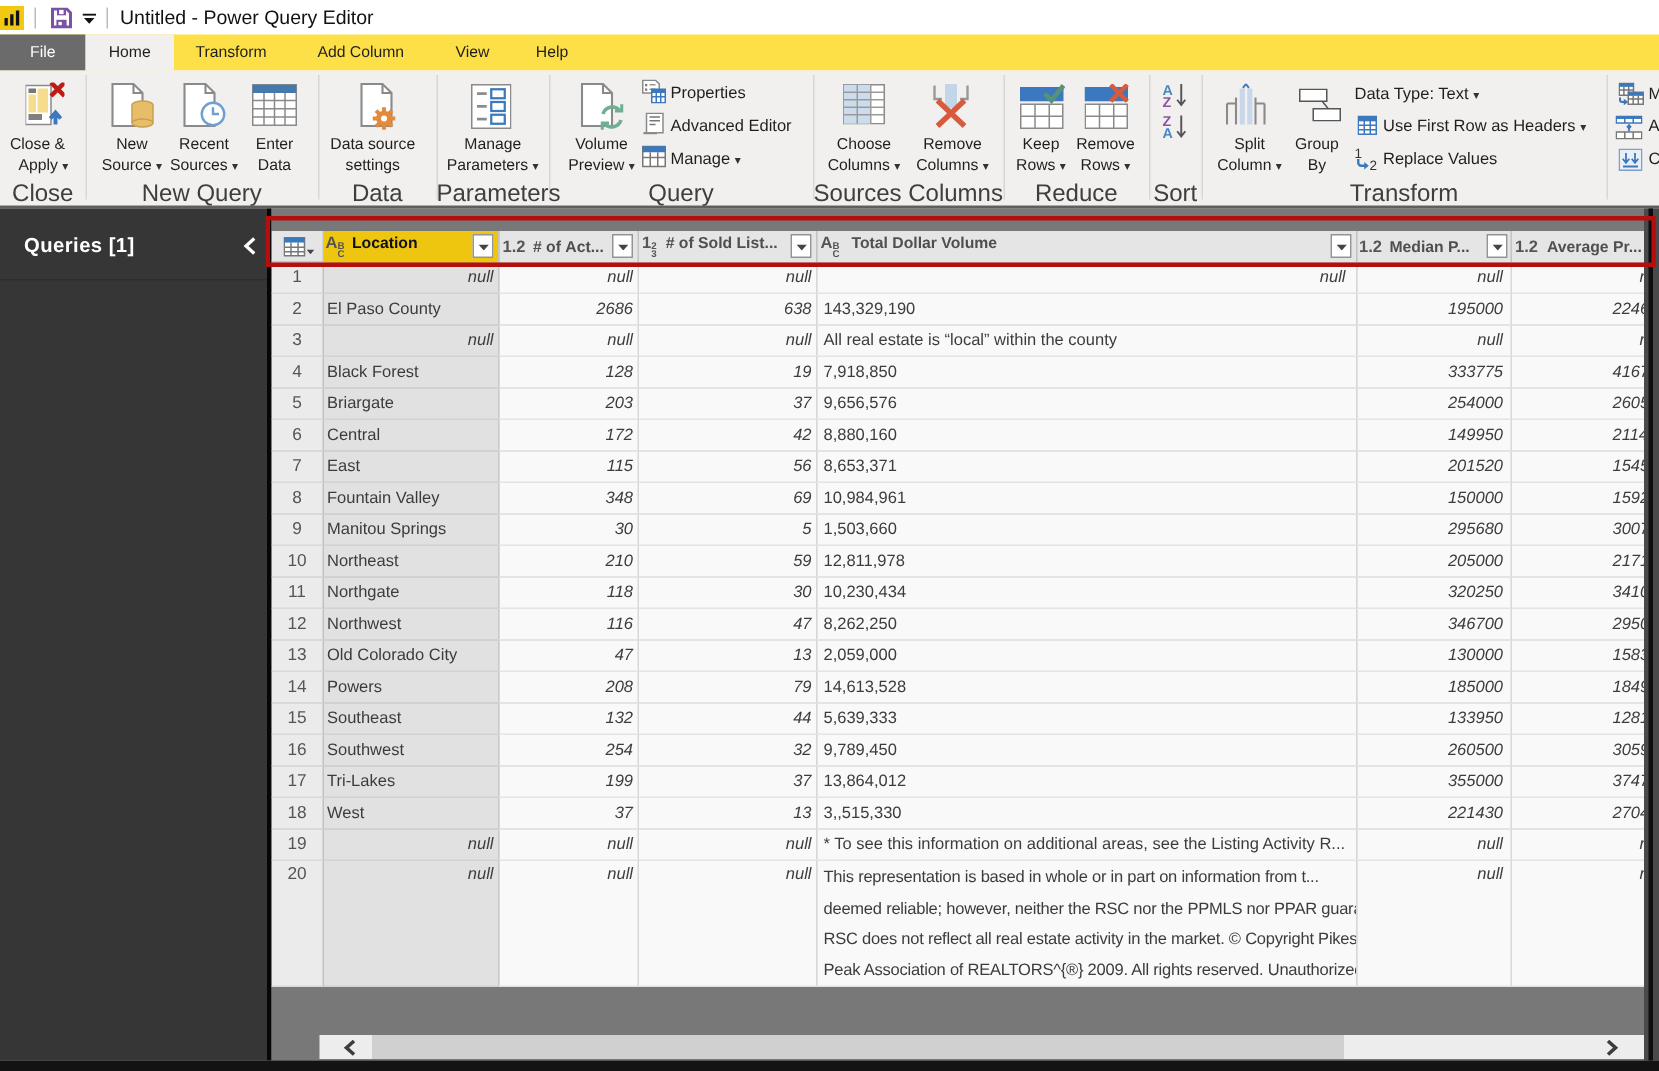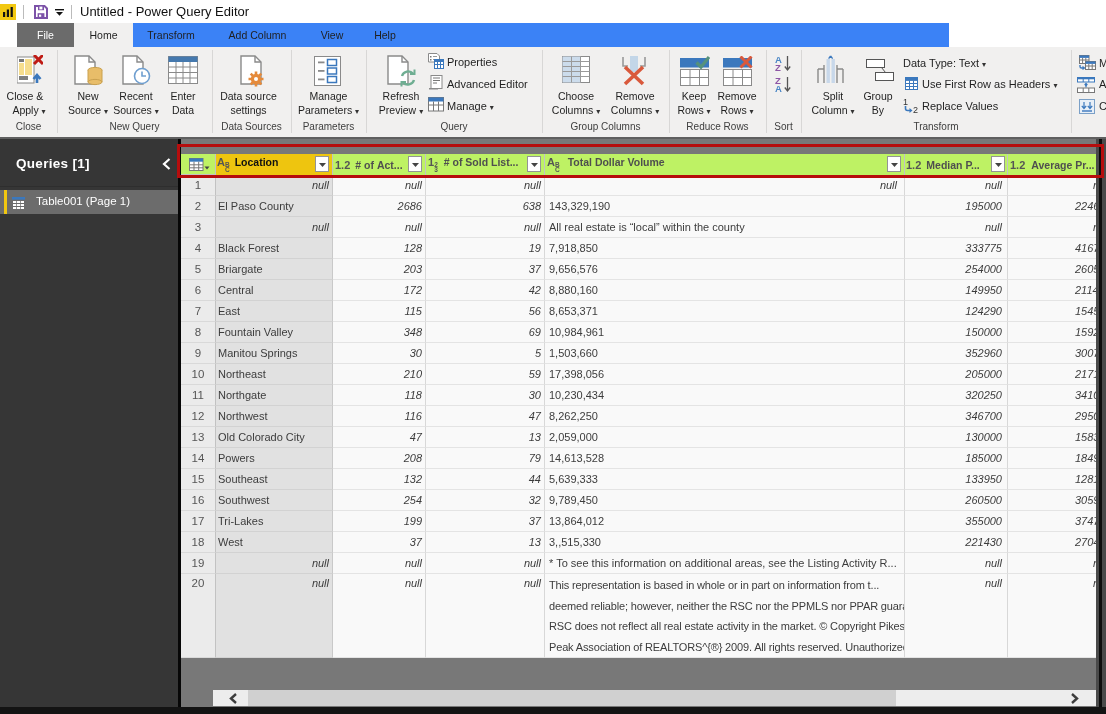--- a/index.html
+++ b/index.html
@@ -6,50 +6,50 @@
 html,body { width:1106px; height:714px; overflow:hidden; }
 #root { position:relative; width:1106px; height:714px; font-family:"Liberation Sans", sans-serif; background:#fff; }
 .abs { position:absolute; }
 
 
 #titlebar { left:0; top:0; width:1106px; height:23px; background:#fff; }
 #titletext { left:80px; top:4px; font-size:13px; color:#111; }
 .tsep { top:5px; width:1px; height:14px; background:#bbb; }
 
 
-#menubar { left:17px; top:23px; width:932px; height:24px; background:#3b82f6; }
+#menubar { left:0; top:23px; width:1106px; height:24px; background:#fde047; }
 #filebtn { left:0; top:0; width:57px; height:24px; background:#6b6b6b; color:#fff; font-size:10.5px; text-align:center; line-height:24px; }
 #hometab { left:57px; top:0; width:59px; height:24px; background:#f1f0ef; }
 .mtab { top:0; height:24px; line-height:24px; font-size:10.5px; color:#1f1f1f; text-align:center; }
 
 
 #ribbon { left:0; top:47px; width:1106px; height:90px; background:#f1f0ef; }
 #ribborder { left:0; top:136.5px; width:1106px; height:2.5px; background:#5f5f5f; }
 .rsep { top:3px; width:1px; height:83px; background:#d8d7d6; }
-.glabel { font-size:10px; color:#3e3e3e; text-align:center; top:74px; }
+.glabel { font-size:16px; color:#3e3e3e; text-align:center; top:74px; }
 .btxt { font-size:10.5px; color:#1f1f1f; text-align:center; white-space:nowrap; }
 .srow { font-size:11px; color:#1f1f1f; white-space:nowrap; }
 .dar { font-size:8px; color:#333; }
 
 
 #main { left:0; top:139px; width:1106px; height:568px; background:#787878; }
 #qpanel { left:0; top:0; width:178px; height:568px; background:#363636; }
 #vdivider { left:178px; top:0; width:3px; height:568px; background:#070707; }
 #qtitle { left:16px; top:17px; font-size:13.5px; font-weight:bold; color:#fff; letter-spacing:0.3px; }
 #qsel { left:0; top:51px; width:178px; height:24px; background:#6c6c6c; }
 #qselbar { left:4px; top:0; width:2.5px; height:24px; background:#f2c811; }
 #qseltext { left:36px; top:5px; font-size:11.5px; color:#fff; }
 
 #tablewrap { left:181px; top:0; width:915px; height:568px; background:#787878; overflow:hidden; }
 #rightstrip { left:1096px; top:0; width:10px; height:568px; background:#4a4a4a; }
 #rsline { left:2.5px; top:0; width:3px; height:568px; background:#0d0d0d; }
 
 table { border-collapse:separate; border-spacing:0; table-layout:fixed; width:1226px; position:absolute; left:0; top:15px; }
 col.c0{width:35px;} col.c1{width:117px;} col.c2{width:93px;} col.c3{width:119px;} col.c4{width:360px;} col.c5{width:103px;} col.c6{width:399px;}
-th { height:21px; background:#bef264; border-right:1px solid #c3c3c3; font-weight:bold; font-size:10.5px; color:#4f4f4f; text-align:left; position:relative; overflow:visible; white-space:nowrap; }
+th { height:21px; background:#e5e5e5; border-right:1px solid #c3c3c3; font-weight:bold; font-size:10.5px; color:#4f4f4f; text-align:left; position:relative; overflow:visible; white-space:nowrap; }
 th.loc { background:#eec50f; color:#000; }
 td { height:21px; background:#f9f9f9; border-right:1px solid #d8d8d8; border-bottom:1px solid #e4e4e4; font-size:11px; color:#3c3c3c; white-space:nowrap; overflow:hidden; }
 td.rn { background:#ebebeb; border-right:1px solid #c2c2c2; border-bottom:1px solid #d9d9d9; color:#555; text-align:center; font-size:11.5px; }
 td.loc { background:#e1e1e1; border-bottom:1px solid #d2d2d2; border-right:1px solid #c9c9c9; padding-left:2px; }
 td.num { text-align:right; padding-right:3px; font-style:italic; }
 td.txt { text-align:left; padding-left:4px; }
 td.nul { text-align:right; padding-right:3px; font-style:italic; }
 td.med { text-align:right; padding-right:5px; font-style:italic; }
 td.avg { text-align:left; padding-left:67px; font-style:italic; overflow:visible; }
 td.avgn { text-align:left; padding-left:85px; font-style:italic; overflow:visible; }
@@ -116,21 +116,21 @@
     <div class="abs rsep" style="left:669px"></div>
     <div class="abs rsep" style="left:766px"></div>
     <div class="abs rsep" style="left:801px"></div>
     <div class="abs rsep" style="left:1071px"></div>
 
     <div class="abs glabel" style="left:0;width:57px">Close</div>
     <div class="abs glabel" style="left:57px;width:155px">New Query</div>
     <div class="abs glabel" style="left:212px;width:79px">Data Sources</div>
     <div class="abs glabel" style="left:291px;width:75px">Parameters</div>
     <div class="abs glabel" style="left:366px;width:176px">Query</div>
-    <div class="abs glabel" style="left:542px;width:127px">Group Columns</div>
+    <div class="abs glabel" style="left:542px;width:127px">Sources Columns</div>
     <div class="abs glabel" style="left:669px;width:97px">Reduce Rows</div>
     <div class="abs glabel" style="left:766px;width:35px">Sort</div>
     <div class="abs glabel" style="left:801px;width:270px">Transform</div>
 
     <svg class="icon" style="left:17px;top:8px" width="26" height="32" viewBox="0 0 26 32">
       <rect x="0" y="2" width="17" height="26" fill="#fff" stroke="#8a8a8a"></rect>
       <rect x="2" y="4" width="5" height="3" fill="#777"></rect>
       <rect x="8" y="4" width="7" height="16" fill="#f6dd8d"></rect>
       <rect x="2" y="8" width="5" height="12" fill="#f6dd8d"></rect>
       <rect x="2" y="21" width="9" height="4" fill="#808080"></rect>
@@ -193,21 +193,21 @@
     <div class="abs btxt" style="left:291px;top:57px;width:75px">Parameters <span class="dar">▾</span></div>
 
     <svg class="icon" style="left:387px;top:8px" width="30" height="32" viewBox="0 0 30 32">
       <path d="M1 1 h14 l6 6 v22 h-20 z" fill="#fff" stroke="#8a8a8a" stroke-width="1.4"></path>
       <path d="M15 1 v6 h6" fill="none" stroke="#8a8a8a" stroke-width="1.4"></path>
       <path d="M15 21 a6.5 6.5 0 0 1 11 -2.5" fill="none" stroke="#6fae92" stroke-width="2.4"></path>
       <path d="M27.5 14.5 v4.5 h-4.5" fill="none" stroke="#6fae92" stroke-width="2"></path>
       <path d="M27 25 a6.5 6.5 0 0 1 -11 2.5" fill="none" stroke="#6fae92" stroke-width="2.4"></path>
       <path d="M14.5 31.5 v-4.5 h4.5" fill="none" stroke="#6fae92" stroke-width="2"></path>
     </svg>
-    <div class="abs btxt" style="left:372px;top:43px;width:58px">Refresh</div>
+    <div class="abs btxt" style="left:372px;top:43px;width:58px">Volume</div>
     <div class="abs btxt" style="left:372px;top:57px;width:58px">Preview <span class="dar">▾</span></div>
 
     <svg class="icon" style="left:428px;top:6px" width="16" height="16" viewBox="0 0 16 16">
       <path d="M0.5 0.5 h8.5 l2.5 2.5 v6 h-11 z" fill="#fff" stroke="#8a8a8a"></path>
       <rect x="2" y="3" width="1.5" height="1.5" fill="#777"></rect>
         <rect x="2" y="6" width="1.5" height="1.5" fill="#777"></rect>
       <path d="M5 3.5 h4 M5 6.5 h4" stroke="#999"></path>
       <rect x="6.5" y="6.5" width="9" height="9" fill="#fff" stroke="#3b78bd"></rect>
       <rect x="6.5" y="6.5" width="9" height="2.5" fill="#3b78bd"></rect>
       <path d="M6.5 11.5 h9 M9.5 9 v6.5 M12.5 9 v6.5" stroke="#3b78bd"></path>
@@ -334,38 +334,20 @@
   </div>
   <div class="abs" id="ribborder"></div>
 
   <div class="abs" id="main">
     <div class="abs" id="qpanel">
       <div class="abs" id="qtitle">Queries [1]</div>
       <div class="abs" style="left:0;top:47px;width:178px;height:1px;background:#2e2e2e"></div>
       <svg class="abs" style="left:162px;top:19px" width="9" height="12" viewBox="0 0 9 12">
           <path d="M7.5 1 L2 6 L7.5 11" fill="none" stroke="#fff" stroke-width="2.2"></path>
         </svg>
-      <div class="abs" id="qsel">
-        <div class="abs" id="qselbar"></div>
-        <svg class="abs" style="left:12px;top:7px" width="13" height="12" viewBox="0 0 13 12">
-          <rect x="0" y="0" width="13" height="2.6" fill="#3b78bd"></rect>
-          <g fill="#fff">
-            <rect x="1" y="4" width="3.2" height="2"></rect>
-              <rect x="4.9" y="4" width="3.2" height="2"></rect>
-              <rect x="8.8" y="4" width="3.2" height="2"></rect>
-            <rect x="1" y="7" width="3.2" height="2"></rect>
-              <rect x="4.9" y="7" width="3.2" height="2"></rect>
-              <rect x="8.8" y="7" width="3.2" height="2"></rect>
-            <rect x="1" y="10" width="3.2" height="2"></rect>
-              <rect x="4.9" y="10" width="3.2" height="2"></rect>
-              <rect x="8.8" y="10" width="3.2" height="2"></rect>
-          </g>
-        </svg>
-        <div class="abs" id="qseltext">Table001 (Page 1)</div>
-      </div>
     </div>
     <div class="abs" id="vdivider"></div>
 
     <div class="abs" id="tablewrap">
       <table>
         <colgroup>
             <col class="c0">
             <col class="c1">
             <col class="c2">
             <col class="c3">
@@ -482,47 +464,47 @@
               <td class="txt">8,880,160</td>
               <td class="med">149950</td>
               <td class="avg">211432</td>
             </tr>
         <tr>
               <td class="rn">7</td>
               <td class="loc">East</td>
               <td class="num">115</td>
               <td class="num">56</td>
               <td class="txt">8,653,371</td>
-              <td class="med">124290</td>
+              <td class="med">201520</td>
               <td class="avg">154524</td>
             </tr>
         <tr>
               <td class="rn">8</td>
               <td class="loc">Fountain Valley</td>
               <td class="num">348</td>
               <td class="num">69</td>
               <td class="txt">10,984,961</td>
               <td class="med">150000</td>
               <td class="avg">159202</td>
             </tr>
         <tr>
               <td class="rn">9</td>
               <td class="loc">Manitou Springs</td>
               <td class="num">30</td>
               <td class="num">5</td>
               <td class="txt">1,503,660</td>
-              <td class="med">352960</td>
+              <td class="med">295680</td>
               <td class="avg">300732</td>
             </tr>
         <tr>
               <td class="rn">10</td>
               <td class="loc">Northeast</td>
               <td class="num">210</td>
               <td class="num">59</td>
-              <td class="txt">17,398,056</td>
+              <td class="txt">12,811,978</td>
               <td class="med">205000</td>
               <td class="avg">217152</td>
             </tr>
         <tr>
               <td class="rn">11</td>
               <td class="loc">Northgate</td>
               <td class="num">118</td>
               <td class="num">30</td>
               <td class="txt">10,230,434</td>
               <td class="med">320250</td>

